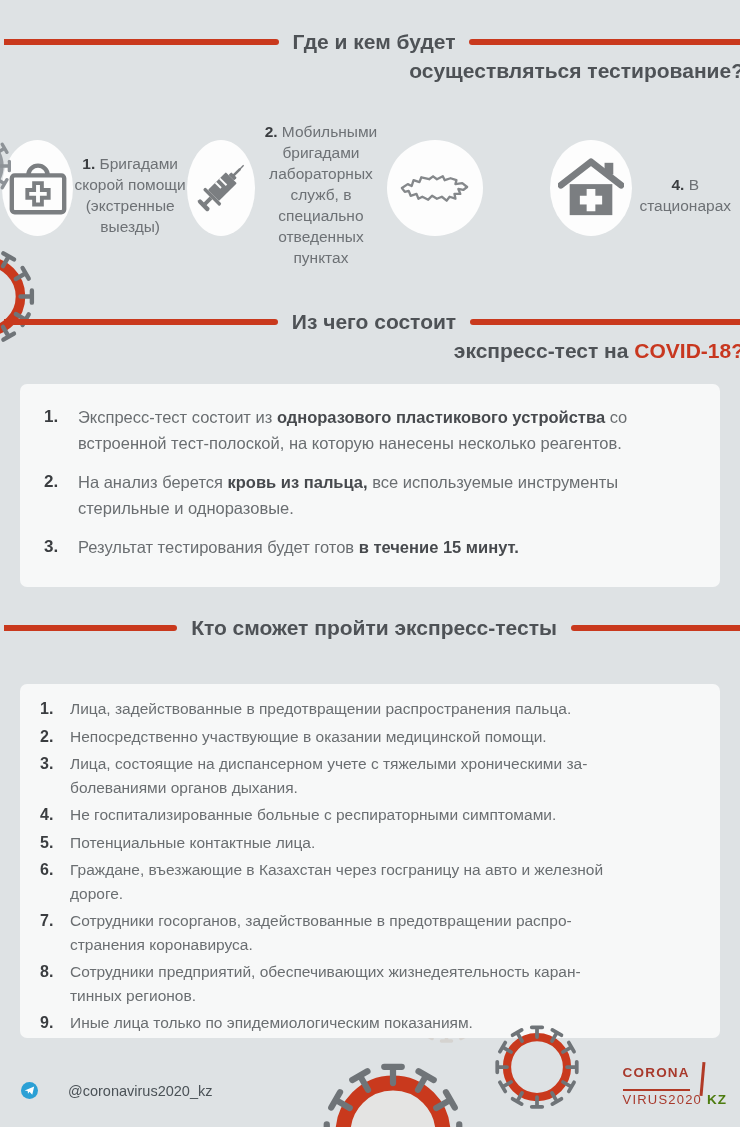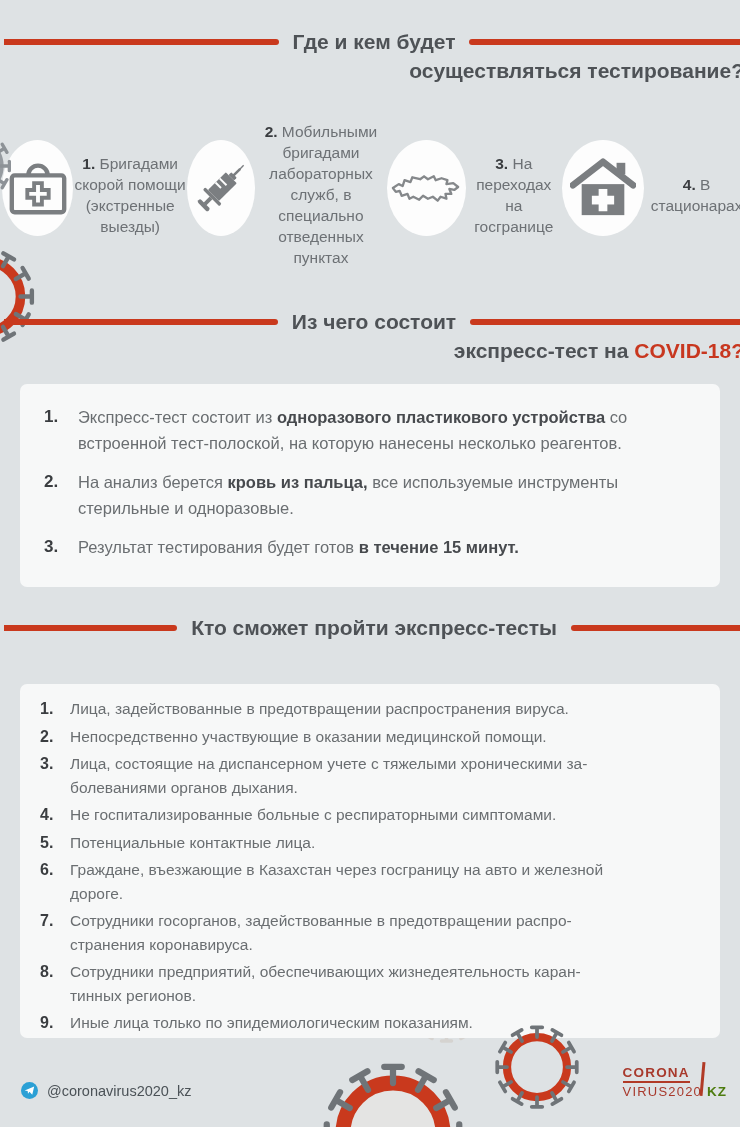--- a/index.html
+++ b/index.html
@@ -31,25 +31,25 @@
   #box1{top:384px;height:203px;padding:20px 24px;}
   #box1 li{margin-bottom:13px;font-size:16.5px;line-height:26px;}
   #box1 .num{flex-basis:34px;font-size:17px;}
   #box2{top:684px;height:354px;padding:13px 16px 10px 20px;}
   #box2 li{margin-bottom:4px;font-size:15.5px;line-height:23.5px;}
   #box2 .num{font-size:16px;}
   .box ul{position:relative;z-index:3;}
   
   .virus{position:absolute;}
   
-  .tg{position:absolute;left:21px;top:1082px;display:flex;align-items:center;z-index:6;}
+  .tg{position:absolute;left:21px;top:1082px;display:flex;align-items:center;z-index:6;gap:21px;}
   .tg .handle{margin-left:9px;font-size:14.5px;color:#4b5257;}
   .logo{position:absolute;right:13px;top:1064px;z-index:6;line-height:15px;}
   .logo .l1{display:inline-block;font-size:13.5px;font-weight:bold;letter-spacing:1.2px;
-            color:#a8392c;border-bottom:2px solid #b13a26;padding-bottom:1px;}
+            color:#a8392c;border-bottom:2px solid #b13a26;padding-bottom:9px;}
   .logo .l2{font-size:13px;font-weight:normal;letter-spacing:1.2px;color:#a8392c;}
   .logo .kz{font-size:13.5px;font-weight:bold;letter-spacing:1px;color:#4d7c0f;margin-left:5px;}
   .pulse{position:absolute;right:24px;top:-2px;width:2.5px;height:34px;background:#b13a26;transform:rotate(5deg);}
   .logo{padding-right:0;}
   .logo .wrap{position:relative;display:inline-block;}
 </style>
 </head>
 <body>
 
 <div class="page">
@@ -190,22 +190,20 @@
 бригадами лабораторных
 служб, в специально
 отведенных пунктах</span></div>
     </div>
     <div class="loc">
       <div class="circle">
         <svg width="74" height="54" viewBox="-38 -26 76 52">
           <path d="M-34,0 L-28,-4 L-24,-2 L-22,-8 L-16,-6 L-14,-11 L-6,-9 L-2,-12 L2,-9 L8,-12 L10,-8 L16,-10 L22,-8 L21,-4 L28,-5 L33,-1 L29,2 L24,1 L26,6 L20,6 L21,11 L15,9 L12,13 L7,9 L2,11 L-3,8 L-7,12 L-13,9 L-17,11 L-19,6 L-25,8 L-27,3 L-31,4 Z" fill="none" stroke="#85888b" stroke-width="2.4" stroke-linejoin="round"></path>
         </svg>
       </div>
-      <div class="cap"><span class="seg-n">3. </span><span>На переходах
-на госгранице</span></div>
     </div>
     <div class="loc">
       <div class="circle">
         <svg width="66" height="62" viewBox="-34 -32 68 64">
           <g fill="#7b7e81">
             <rect x="14" y="-26" width="9" height="12"></rect>
             <path d="M-31,-3 L0,-27 L31,-3" fill="none" stroke="#7b7e81" stroke-width="7" stroke-linecap="round" stroke-linejoin="round"></path>
             <rect x="-22" y="-4" width="44" height="32"></rect>
             <g fill="#fdfdfd">
               <rect x="-4.5" y="1" width="9" height="23"></rect>
@@ -251,21 +249,21 @@
       <div class="rule l"></div>
       <div class="t">Кто сможет пройти экспресс-тесты</div>
       <div class="rule r"></div>
     </div>
   </div>
 
   <div class="box" id="box2">
     <ul>
       <li>
         <span class="num">1.</span>
-        <div class="txt"><span>Лица, задействованные в предотвращении распространения вируса.</span></div>
+        <div class="txt"><span>Лица, задействованные в предотвращении распространения пальца.</span></div>
       </li>
       <li>
         <span class="num">2.</span>
         <div class="txt"><span>Непосредственно участвующие в оказании медицинской помощи.</span></div>
       </li>
       <li>
         <span class="num">3.</span>
         <div class="txt"><span>Лица, состоящие на диспансерном учете с тяжелыми хроническими за-
 болеваниями органов дыхания.</span></div>
       </li>

